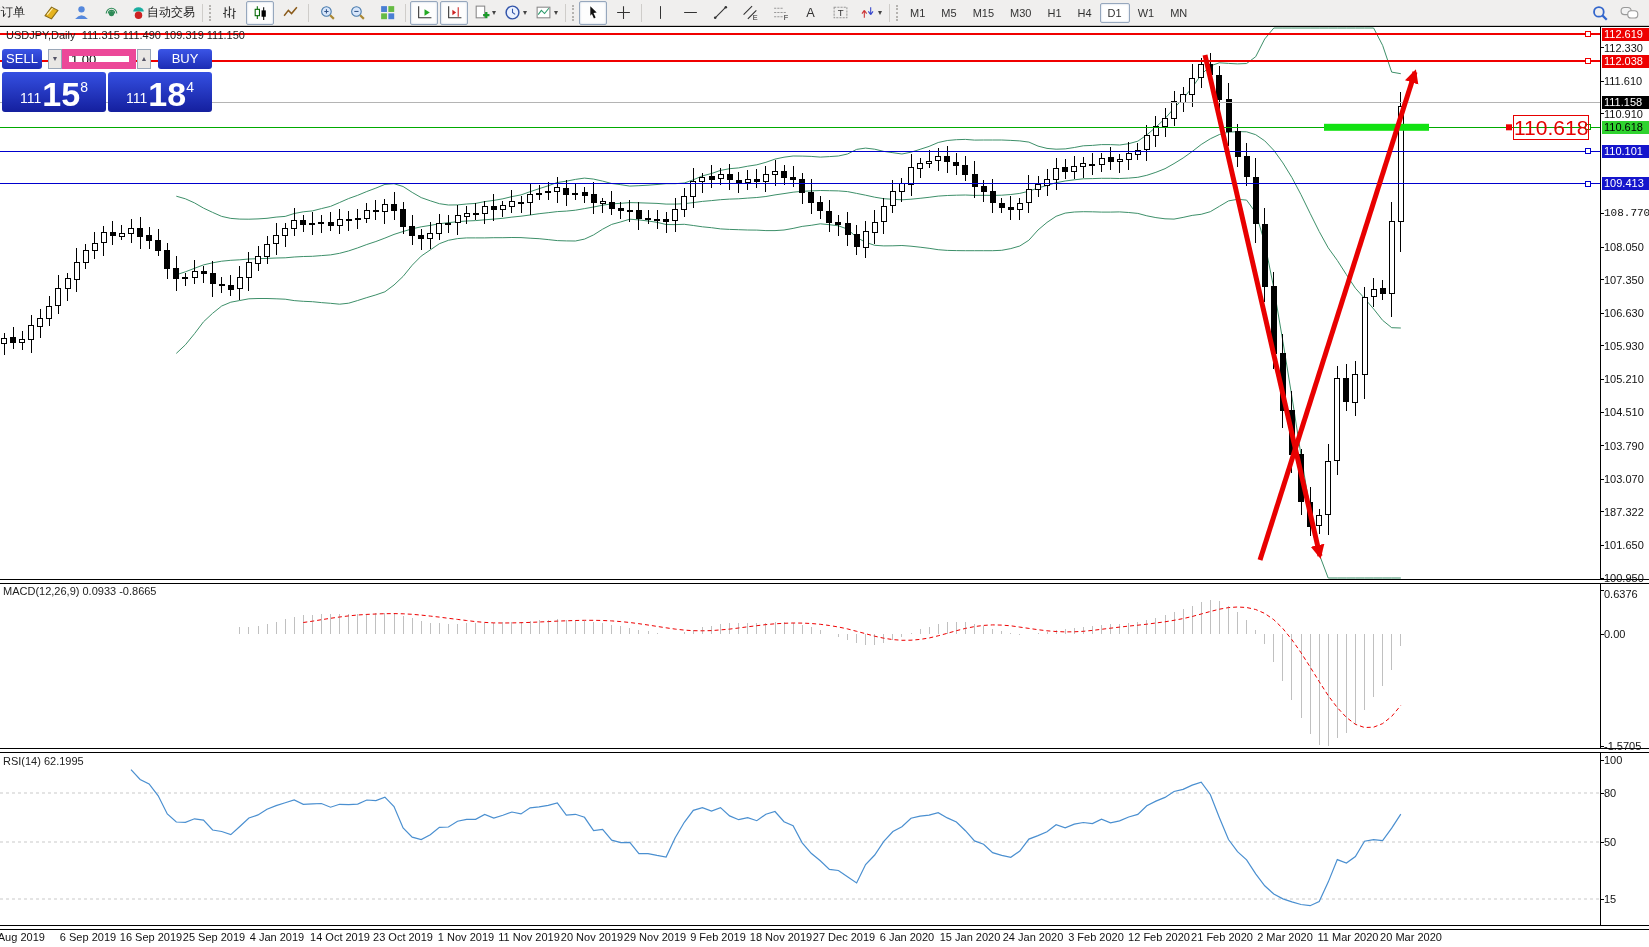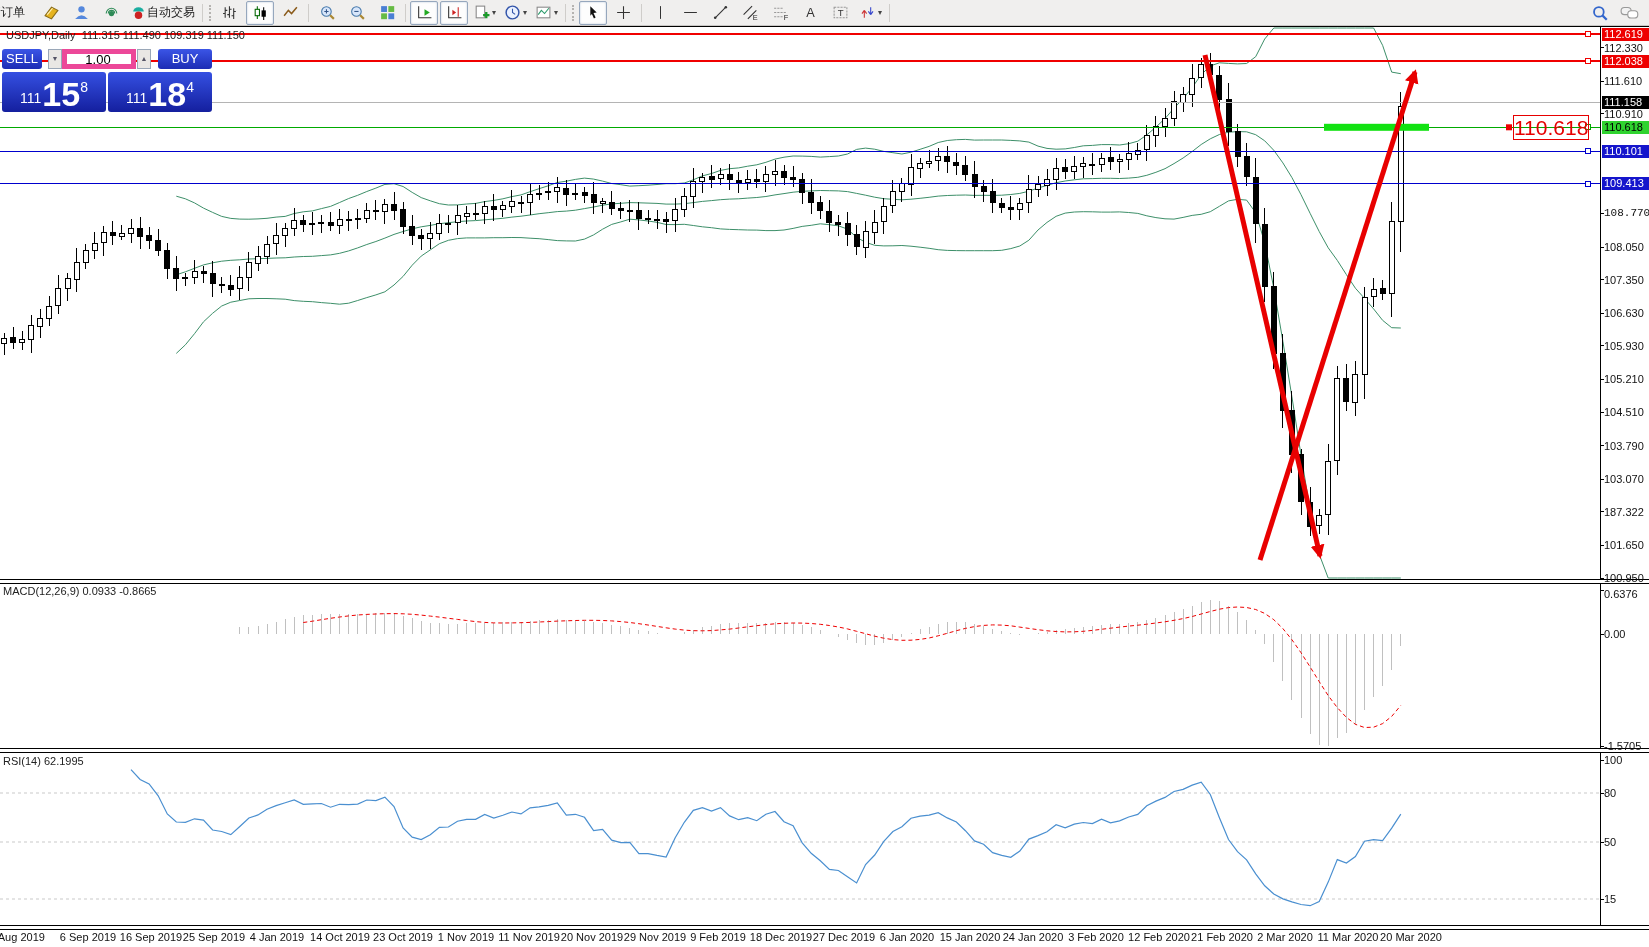--- a/index.html
+++ b/index.html
@@ -38,21 +38,21 @@
   #level-price-label{position:absolute;left:1513px;top:115px;width:74px;height:23px;border:1px solid #e60000;color:#e60000;font-size:21px;line-height:23px;text-align:center;background:rgba(255,255,255,0.0);}
   #cn-annotation{position:absolute;left:1406px;top:160px;font-size:34px;font-weight:bold;color:#00a800;text-shadow:3px 3px 0 #5b7fd4;white-space:nowrap;letter-spacing:2px;}
   
   #trade-panel{position:absolute;left:2px;top:46px;width:214px;height:66px;}
   .tp-btn{position:absolute;background:linear-gradient(180deg,#3b55e6,#1d2cb4);border-radius:3px;color:#fff;text-align:center;font-size:13px;line-height:20px;}
   #tp-sell{left:0;top:3px;width:40px;height:20px;}
   #tp-buy{left:156px;top:3px;width:54px;height:20px;}
   #tp-voldown,#tp-volup{position:absolute;top:3px;width:14px;height:20px;background:#e9e7e4;border:1px solid #9aa7b8;box-sizing:border-box;font-size:7px;color:#556;text-align:center;line-height:18px;}
   #tp-voldown{left:46px;}
   #tp-volup{left:135px;}
-  #tp-volume{position:absolute;left:60px;top:3px;width:74px;height:20px;border:5px solid #ec4899;box-sizing:border-box;font-size:13px;text-align:center;padding-right:4px;font-family:"Liberation Sans",sans-serif;}
+  #tp-volume{position:absolute;left:60px;top:3px;width:74px;height:20px;border:7px solid #ec4899;box-sizing:border-box;font-size:13px;text-align:left;padding-right:4px;font-family:"Liberation Sans",sans-serif;}
   .tp-price{position:absolute;top:26px;width:104px;height:40px;background:linear-gradient(180deg,#3550e2,#141f9e);border-radius:3px;color:#fff;display:flex;align-items:flex-end;justify-content:center;padding-bottom:3px;box-sizing:border-box;}
   #tp-sell-price{left:0;}
   #tp-buy-price{left:106px;}
   .tp-small{font-size:14px;margin:0 1px 3px 0;}
   .tp-big{font-size:34px;font-weight:bold;line-height:0.85;}
   .tp-sup{font-size:14px;margin-bottom:14px;}
 </style>
 </head>
 <body>
 
@@ -231,20 +231,31 @@
         </div>
         <div class="tbtn">
           <svg width="17" height="17" viewBox="0 0 16 16">
             <path d="M5 13V6 M5 6 l-2.2 3 M5 6 l2.2 3" stroke="#cc3333" fill="none"></path>
             <path d="M11 3v7 M11 10 l-2.2 -3 M11 10 l2.2 -3" stroke="#3344cc" fill="none"></path>
           </svg>
           <span class="caret">▾</span>
         </div>
       </div>
       <div class="gsep"></div>
+      <div class="grp grip">
+        <div class="tf">M1</div>
+        <div class="tf">M5</div>
+        <div class="tf">M15</div>
+        <div class="tf">M30</div>
+        <div class="tf">H1</div>
+        <div class="tf">H4</div>
+        <div class="tf active">D1</div>
+        <div class="tf">W1</div>
+        <div class="tf">MN</div>
+      </div>
       <div id="tb-right">
         <div class="tbtn">
           <svg width="18" height="18" viewBox="0 0 16 16">
             <circle cx="7" cy="7" r="4.3" fill="none" stroke="#3366cc" stroke-width="1.6"></circle>
             <path d="M10.3 10.3 L14 14" stroke="#3366cc" stroke-width="2"></path>
           </svg>
         </div>
         <div class="tbtn">
           <svg width="20" height="18" viewBox="0 0 18 16">
             <rect x="1" y="3" width="9" height="6.5" rx="3" fill="#f2f2f2" stroke="#999"></rect>
@@ -835,21 +846,21 @@
       <div class="date-label" style="left: 151px;">16 Sep 2019</div>
       <div class="date-label" style="left: 214px;">25 Sep 2019</div>
       <div class="date-label" style="left: 277px;">4 Jan 2019</div>
       <div class="date-label" style="left: 340px;">14 Oct 2019</div>
       <div class="date-label" style="left: 403px;">23 Oct 2019</div>
       <div class="date-label" style="left: 466px;">1 Nov 2019</div>
       <div class="date-label" style="left: 529px;">11 Nov 2019</div>
       <div class="date-label" style="left: 592px;">20 Nov 2019</div>
       <div class="date-label" style="left: 655px;">29 Nov 2019</div>
       <div class="date-label" style="left: 718px;">9 Feb 2019</div>
-      <div class="date-label" style="left: 781px;">18 Dec 2019</div>
+      <div class="date-label" style="left: 781px;">18 Nov 2019</div>
       <div class="date-label" style="left: 844px;">27 Dec 2019</div>
       <div class="date-label" style="left: 907px;">6 Jan 2020</div>
       <div class="date-label" style="left: 970px;">15 Jan 2020</div>
       <div class="date-label" style="left: 1033px;">24 Jan 2020</div>
       <div class="date-label" style="left: 1096px;">3 Feb 2020</div>
       <div class="date-label" style="left: 1159px;">12 Feb 2020</div>
       <div class="date-label" style="left: 1222px;">21 Feb 2020</div>
       <div class="date-label" style="left: 1285px;">2 Mar 2020</div>
       <div class="date-label" style="left: 1348px;">11 Mar 2020</div>
       <div class="date-label" style="left: 1411px;">20 Mar 2020</div>

